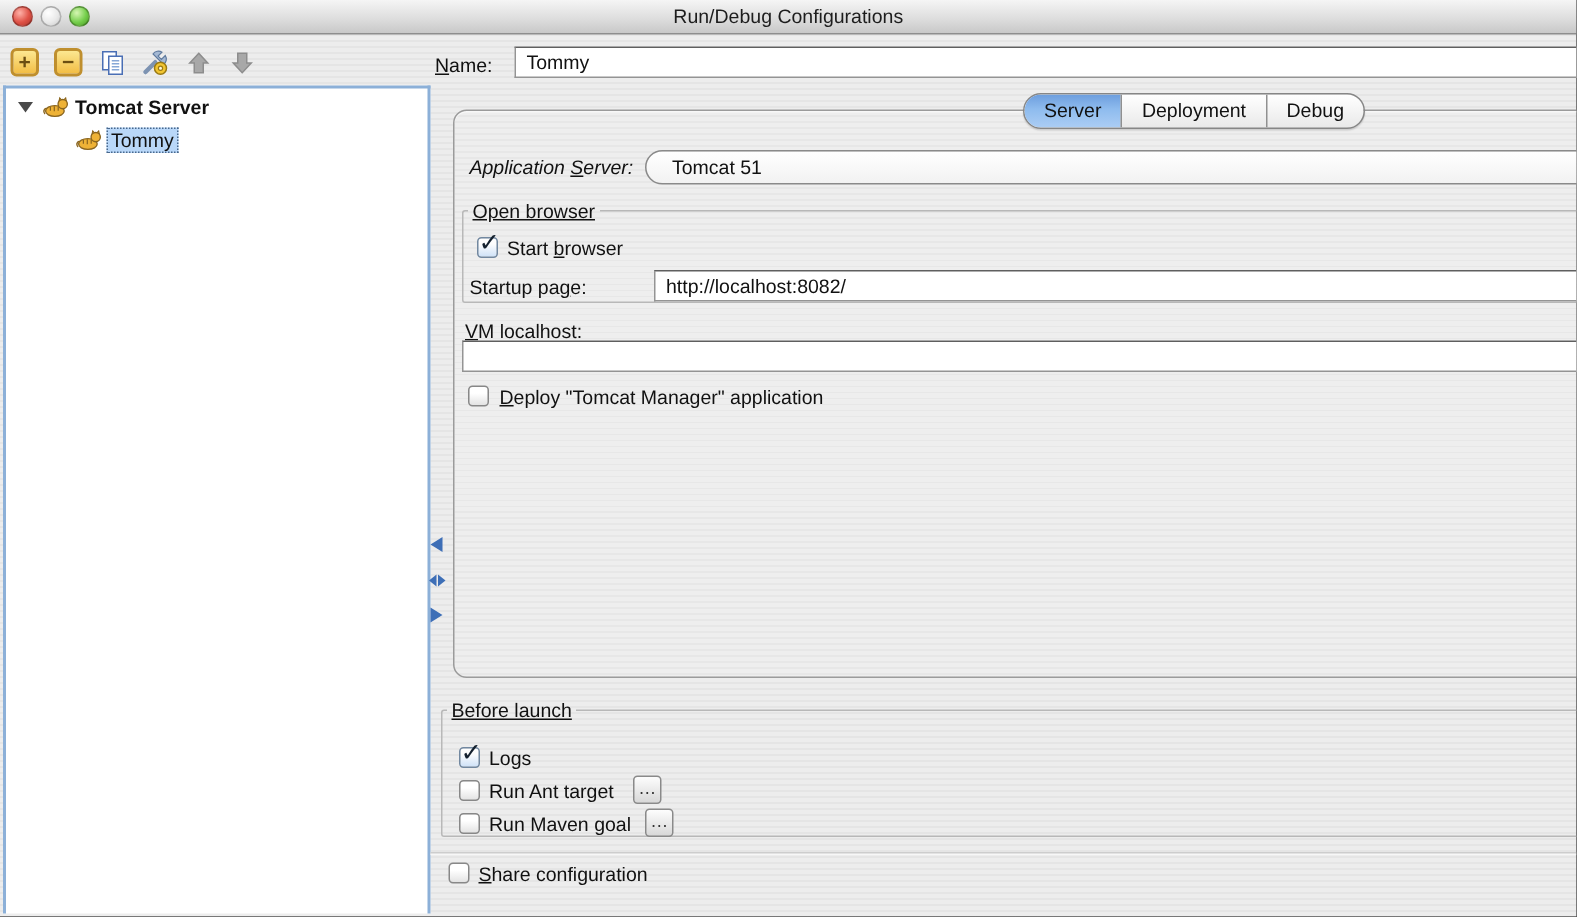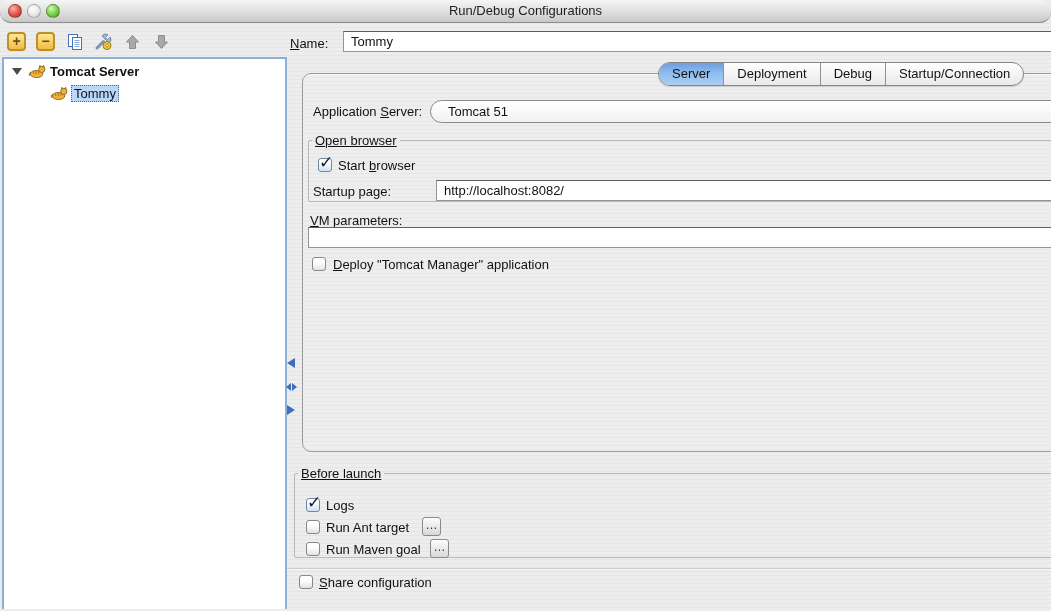--- a/index.html
+++ b/index.html
@@ -7,21 +7,20 @@
   .window{
     position:relative;width:1051px;height:611px;overflow:hidden;
     background:repeating-linear-gradient(180deg,#ededed 0px,#ededed 3px,#e5e5e5 3px,#e5e5e5 4px);
     font-size:13px;color:#111;
   }
   
   .titlebar{
     position:absolute;left:0;top:0;width:1051px;height:22px;
     background:linear-gradient(180deg,#f5f5f5 0%,#dcdcdc 60%,#c8c8c8 100%);
     border-bottom:1px solid #8d8d8d;
-    border-radius:11px;
   }
   .title{position:absolute;left:0;right:0;top:0;line-height:22px;text-align:center;color:#1d1d1d;}
   .light{position:absolute;top:4px;width:14px;height:14px;border-radius:50%;border:1px solid rgba(0,0,0,.25);box-sizing:border-box;}
   .light.red{left:8px;background:radial-gradient(circle at 35% 30%,#ffb3aa,#df5146 55%,#aa362c);}
   .light.gray{left:27px;background:radial-gradient(circle at 35% 30%,#ffffff,#e9e9e9 55%,#c9c9c9);}
   .light.green{left:46px;background:radial-gradient(circle at 35% 30%,#d7f6b4,#74ce4b 55%,#49971f);}
   
   .toolbar{position:absolute;left:7px;top:32px;display:flex;gap:10px;align-items:center;}
   .tbtn{width:19px;height:19px;display:flex;align-items:center;justify-content:center;box-sizing:border-box;}
   .tbtn.plusminus{
@@ -73,21 +72,21 @@
   
   .name-input{left:343px;top:31px;width:716px;}
   
   .tab-panel{
     position:absolute;left:302px;top:73px;width:758px;height:379px;box-sizing:border-box;
     border:1px solid #9b9b9b;border-radius:9px;
     background:repeating-linear-gradient(180deg,#eeeeee 0px,#eeeeee 3px,#e7e7e7 3px,#e7e7e7 4px);
     box-shadow:inset 0 1px 0 rgba(255,255,255,.6);
   }
   .tabs{
-    position:absolute;left:658px;top:62px;height:22px;display:flex;z-index:3;
+    position:absolute;left:682px;top:62px;height:22px;display:flex;z-index:3;
     border:1px solid #868686;border-radius:12px;overflow:hidden;
     background:linear-gradient(180deg,#ffffff,#e9e9e9);box-shadow:0 1px 1px rgba(0,0,0,.15);
   }
   .tab{
     padding:0 13px;line-height:22px;white-space:nowrap;border-left:1px solid #909090;color:#111;
   }
   .tab:first-child{border-left:none;}
   .tab.selected{background:linear-gradient(180deg,#6d9ede 0%,#8fbcee 45%,#abcdf4 100%);}
   
   .combo{
@@ -177,35 +176,34 @@
 
   <div class="lbl" style="left:290px;top:36px;"><span></span><span class="u">N</span><span>ame:</span></div>
   <input class="tfield name-input" value="Tommy" style="">
 
   <div class="tab-panel"></div>
 
   <div class="tabs">
     <div class="tab selected"><span>Server</span></div>
     <div class="tab"><span>Deployment</span></div>
     <div class="tab"><span>Debug</span></div>
-    <div class="tab"><span>Startup/Connection</span></div>
-  </div>
-
-  <div class="lbl" style="left:313px;top:104px;"><span>Application </span><span class="u">S</span><span>erver:</span></div>
+  </div>
+
+  <div class="lbl" style="left:313px;top:104px;font-style:italic;"><span>Application </span><span class="u">S</span><span>erver:</span></div>
   <div class="combo"><span>Tomcat 51</span></div>
 
   <fieldset class="groupbox" style="left:308px;top:133px;width:752px;height:69px;">
     <legend>Open browser</legend>
   </fieldset>
   <div class="cb checked" style="left:318px;top:158px;"></div>
   <div class="lbl" style="left:338px;top:158px;"><span>Start </span><span class="u">b</span><span>rowser</span></div>
   <div class="lbl" style="left:313px;top:184px;"><span>Startup pa</span><span class="u">g</span><span>e:</span></div>
   <input class="tfield" style="left: 436px; top: 180px; width: 624px;" value="http://localhost:8082/">
 
-  <div class="lbl" style="left:310px;top:213px;"><span></span><span class="u">V</span><span>M parameters:</span></div>
+  <div class="lbl" style="left:310px;top:213px;"><span></span><span class="u">V</span><span>M localhost:</span></div>
   <input class="tfield" style="left: 308px; top: 227px; width: 752px;" value="">
 
   <div class="cb" style="left:312px;top:257px;"></div>
   <div class="lbl" style="left:333px;top:257px;"><span></span><span class="u">D</span><span>eploy "Tomcat Manager" application</span></div>
 
   <fieldset class="groupbox" style="left:294px;top:466px;width:766px;height:92px;">
     <legend>Before launch</legend>
   </fieldset>
   <div class="cb checked" style="left:306px;top:498px;"></div>
   <div class="lbl" style="left:326px;top:498px;">Logs</div>

